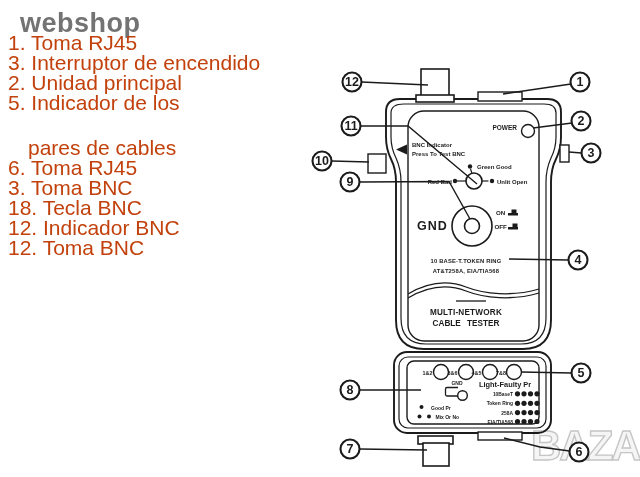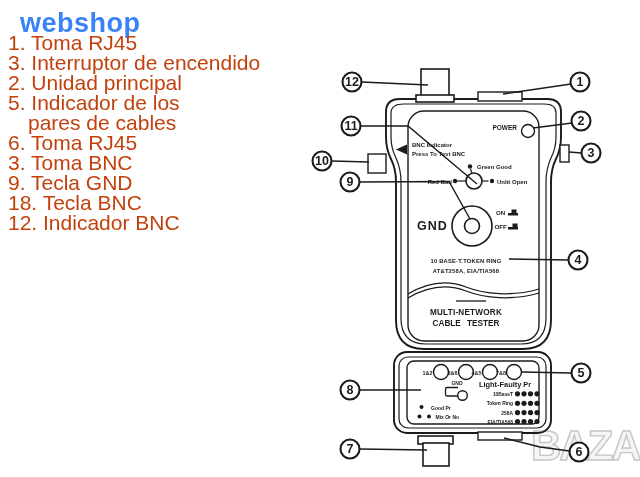--- a/index.html
+++ b/index.html
@@ -1,26 +1,26 @@
 <!DOCTYPE html>
 <html><head>
 <meta charset="utf-8">
 <style>
   html,body{margin:0;padding:0;background:#fff;}
   #stage{position:relative;width:640px;height:477px;background:#ffffff;overflow:hidden;
          font-family:"Liberation Sans","DejaVu Sans",sans-serif;}
   
   .wm-top{position:absolute;left:20px;top:8px;font-size:27px;font-weight:700;
-          color:#3b82f6;letter-spacing:.5px;}
+          color:#737373;letter-spacing:.5px;}
   .wm-bottom{position:absolute;left:531px;top:422px;font-size:42px;font-weight:800;
           letter-spacing:-2px;color:#f5f5f5;-webkit-text-stroke:1.4px #c6c6c6;}
   
   .legend{position:absolute;left:8px;top:33px;}
   .legend-line{height:20px;line-height:20px;font-size:21px;color:#c2410c;white-space:nowrap;}
-  .legend-line.indent{padding-left:20px;}
+  .legend-line.indent{padding-left:20px;margin-top:25px;}
   
   svg{position:absolute;left:0;top:0;}
   svg text{font-family:"Liberation Sans","DejaVu Sans",sans-serif;font-weight:700;fill:#1b1b1b;}
   .ln{stroke:#1b1b1b;fill:none;}
   .w19{stroke-width:1.9;} .w16{stroke-width:1.6;} .w14{stroke-width:1.4;}
   .w13{stroke-width:1.3;} .w12{stroke-width:1.2;} .w21{stroke-width:2.1;}
   .fw{fill:#ffffff;}
   .dot{fill:#1b1b1b;stroke:none;}
   .tx-power{font-size:6.5px}.tx-small{font-size:6px}
   .tx-gnd{font-size:12.5px;letter-spacing:1px}.tx-onoff{font-size:6.2px}
@@ -39,23 +39,23 @@
   <div class="wm-bottom">BAZAR</div>
 
   <div class="legend">
     <div class="legend-line">1. Toma RJ45</div>
     <div class="legend-line">3. Interruptor de encendido</div>
     <div class="legend-line">2. Unidad principal</div>
     <div class="legend-line">5. Indicador de los</div>
     <div class="legend-line indent">pares de cables</div>
     <div class="legend-line">6. Toma RJ45</div>
     <div class="legend-line">3. Toma BNC</div>
-    <div class="legend-line">9. Tecla GND</div>
     <div class="legend-line">18. Tecla BNC</div>
     <div class="legend-line">12. Indicador BNC</div>
+    <div class="legend-line">12. Toma BNC</div>
   </div>
 
   <svg width="640" height="477" viewBox="0 0 640 477">
 
     <g>
       <path class="ln w19" d="M 400 99 H 547 Q 561 99 561 112 V 137 Q 561 149 556 159 Q 551 169 551 182 V 320 Q 551 349 523 349 H 424 Q 396 349 396 320 V 182 Q 396 169 391 159 Q 386 149 386 137 V 112 Q 386 99 400 99 Z"></path>
       <path class="ln w12" d="M 404 104 H 544 Q 556 104 556 113 V 137 Q 556 148 551 158 Q 546 169 546 182 V 318 Q 546 344 521 344 H 426 Q 401 344 401 318 V 182 Q 401 169 396 158 Q 391 148 391 137 V 113 Q 391 104 404 104 Z"></path>
       <rect class="ln w14" x="408" y="111" width="131" height="230" rx="16"></rect>
     </g>
 

